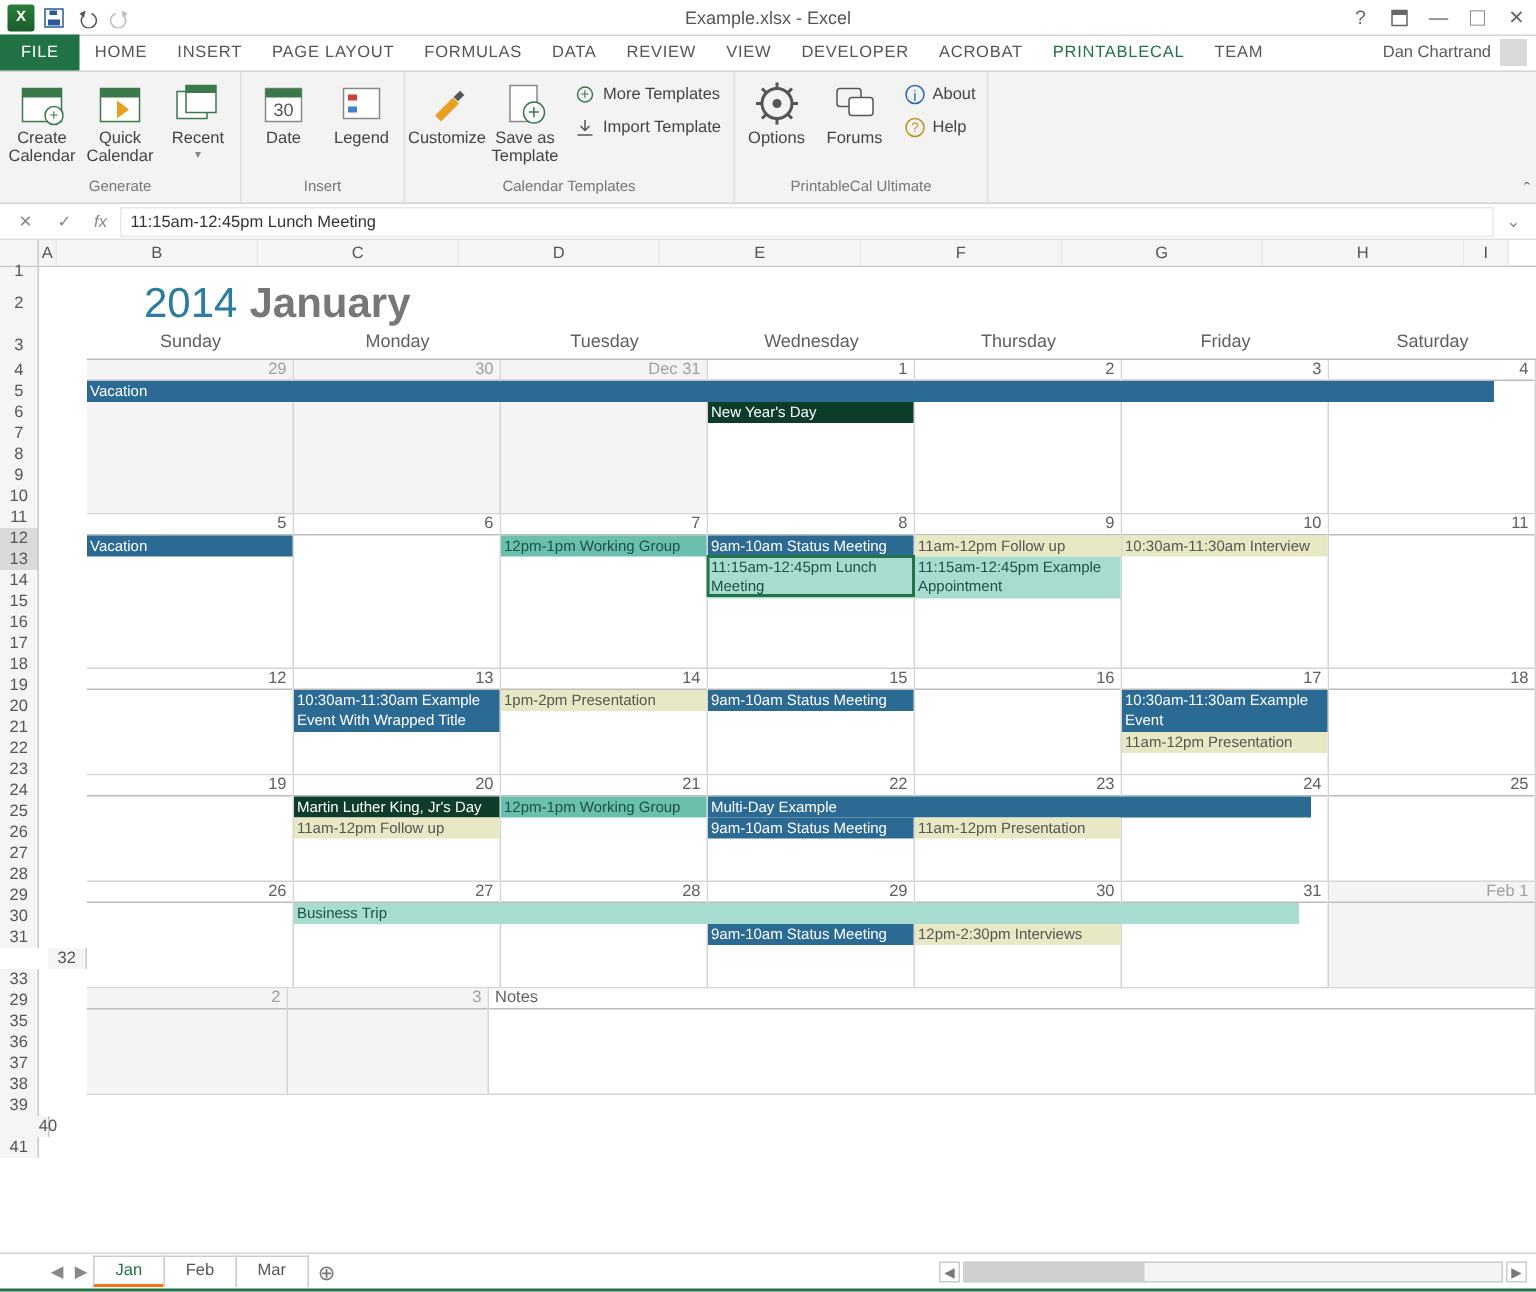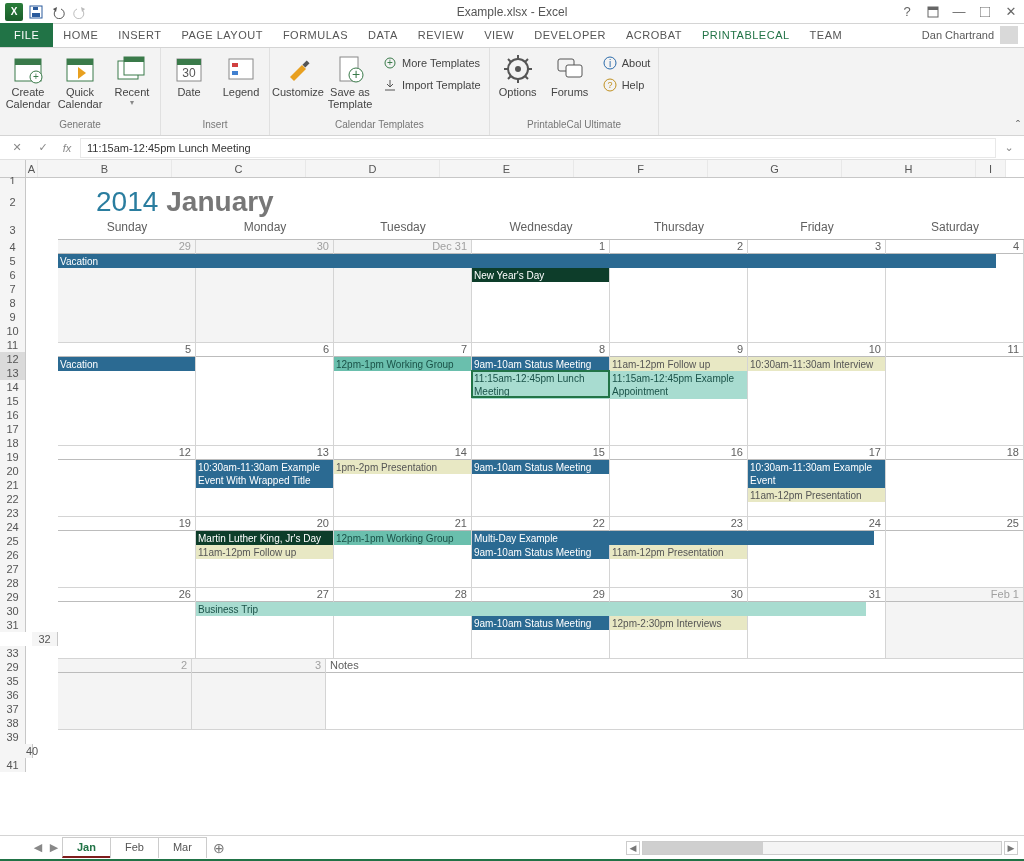--- a/index.html
+++ b/index.html
@@ -78,21 +78,21 @@
 .notescell{height:14px;border-bottom:1px solid #bcbcbc;background:#fff;padding:0 4px;color:#606060;font-size:11px}
 .greyday{background:#f4f4f4}
 
 
 .sel-cell-border{position:absolute;border:2px solid #227447;pointer-events:none}
 
 
 .sheettabs{height:24px;background:#fff;display:flex;align-items:center;gap:0;border-top:1px solid #d4d4d4;padding-left:30px;position:relative}
 .sheettabs .navbtn{width:16px;color:#888;text-align:center}
 .sheettabs .stab{padding:3px 14px;font-size:11px;border:1px solid #ccc;border-bottom:none;margin-right:-1px;background:#fff;color:#555}
-.sheettabs .stab.active{font-weight:bold;color:#217346;border-bottom:2px solid #7f1d1d}
+.sheettabs .stab.active{font-weight:normal;color:#217346;border-bottom:2px solid #f97316}
 .sheettabs .add{width:26px;text-align:center;color:#777;font-size:14px}
 .sheettabs .hscroll{position:absolute;right:6px;display:flex;align-items:center;gap:2px}
 .sheettabs .hscroll .bar{width:360px;height:14px;border:1px solid #ccc;background:#f4f4f4;position:relative}
 .sheettabs .hscroll .thumb{position:absolute;left:0;width:120px;height:100%;background:#cfcfcf}
 .sheettabs .hscroll .arrow{width:14px;height:14px;border:1px solid #ccc;display:flex;align-items:center;justify-content:center;color:#777;font-size:9px}
 
 
 .status{height:22px;background:#217346;color:#fff;display:flex;align-items:center;padding:0 6px;gap:10px;position:relative}
 
 

